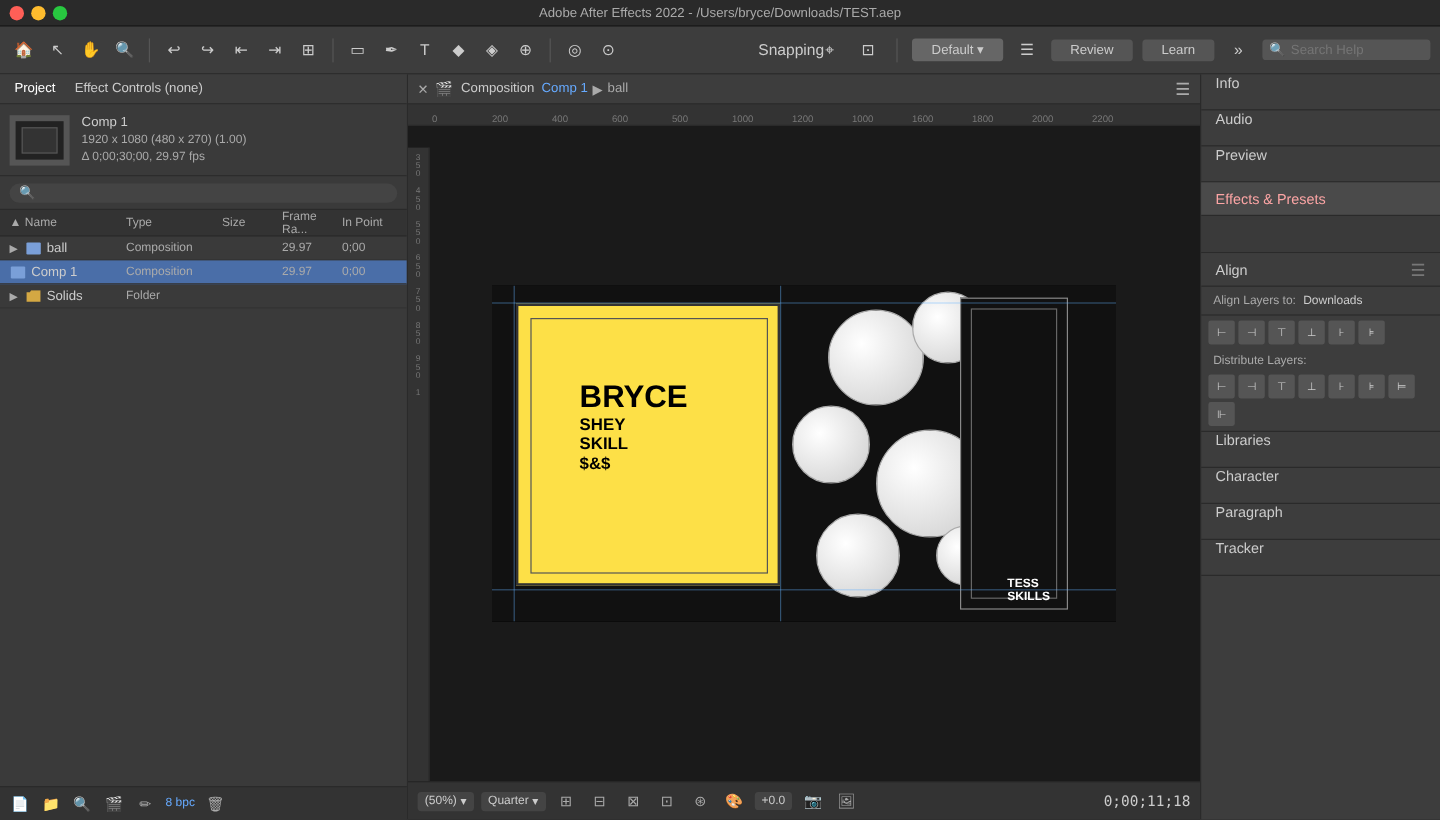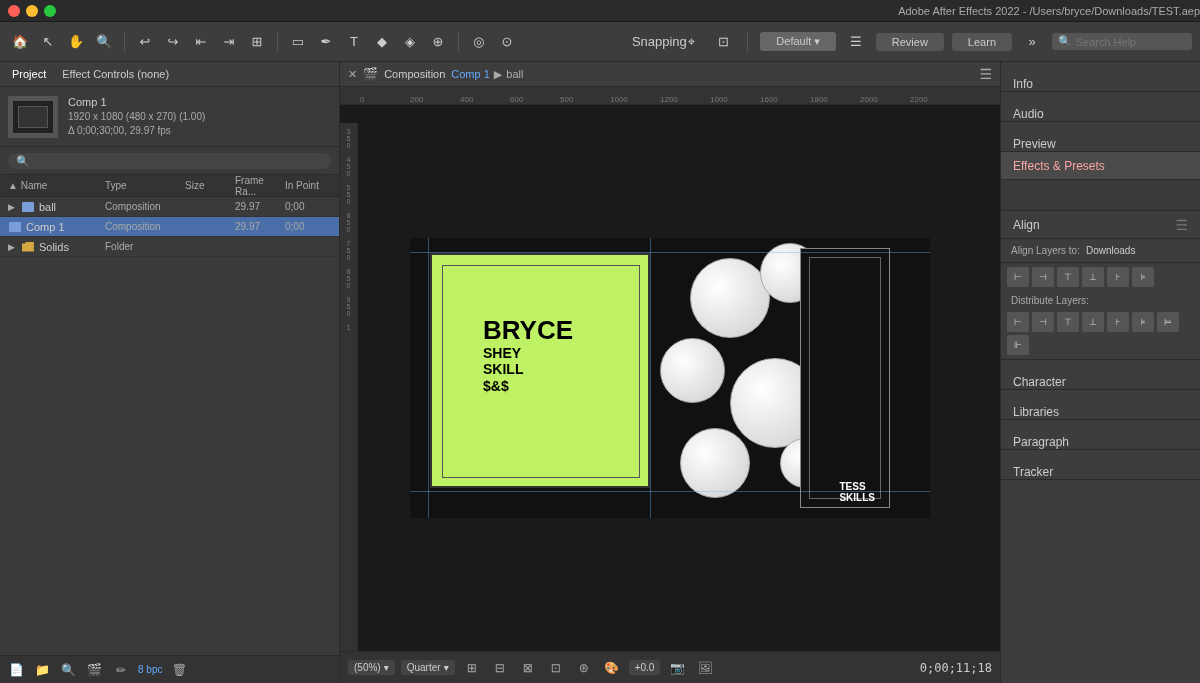--- a/index.html
+++ b/index.html
@@ -13,21 +13,21 @@
       overflow: hidden;
       user-select: none;
     }
 
     
     #titlebar {
       height: 22px;
       background: #2a2a2a;
       display: flex;
       align-items: center;
-      justify-content: flex-end;
+      justify-content: center;
       position: relative;
       border-bottom: 1px solid #1a1a1a;
     }
     #titlebar .traffic-lights {
       position: absolute;
       left: 8px;
       display: flex;
       gap: 6px;
       align-items: center;
     }
@@ -358,21 +358,21 @@
       width: 100%;
       height: 100%;
       background: #111;
     }
     .comp-white-area {
       position: absolute;
       left: 20px;
       top: 15px;
       width: 220px;
       height: 235px;
-      background: #bef264;
+      background: #fde047;
       border: 2px solid #333;
     }
     .comp-white-inner {
       position: absolute;
       left: 10px;
       top: 10px;
       width: 198px;
       height: 213px;
       border: 1px solid #555;
     }
@@ -483,21 +483,21 @@
       width: 200px;
       background: #3d3d3d;
       border-left: 1px solid #2a2a2a;
       display: flex;
       flex-direction: column;
       flex-shrink: 0;
     }
     .right-panel-item {
       height: 30px;
       display: flex;
-      align-items: flex-end;
+      align-items: flex-start;
       padding: 0 12px;
       border-bottom: 1px solid #2a2a2a;
       cursor: pointer;
       font-size: 12px;
       color: #ccc;
     }
 
     
     #align-section {
       border-bottom: 1px solid #2a2a2a;
@@ -856,25 +856,25 @@
         <div class="align-btn">⊤</div>
         <div class="align-btn">⊥</div>
         <div class="align-btn">⊦</div>
         <div class="align-btn">⊧</div>
         <div class="align-btn">⊨</div>
         <div class="align-btn">⊩</div>
       </div>
     </div>
 
     <div class="right-panel-item">
+      <span>Libraries</span>
+    </div>
+
+    <div class="right-panel-item">
       <span>Character</span>
-    </div>
-
-    <div class="right-panel-item">
-      <span>Libraries</span>
     </div>
 
     <div class="right-panel-item">
       <span>Paragraph</span>
     </div>
 
     <div class="right-panel-item">
       <span>Tracker</span>
     </div>
   </div>

